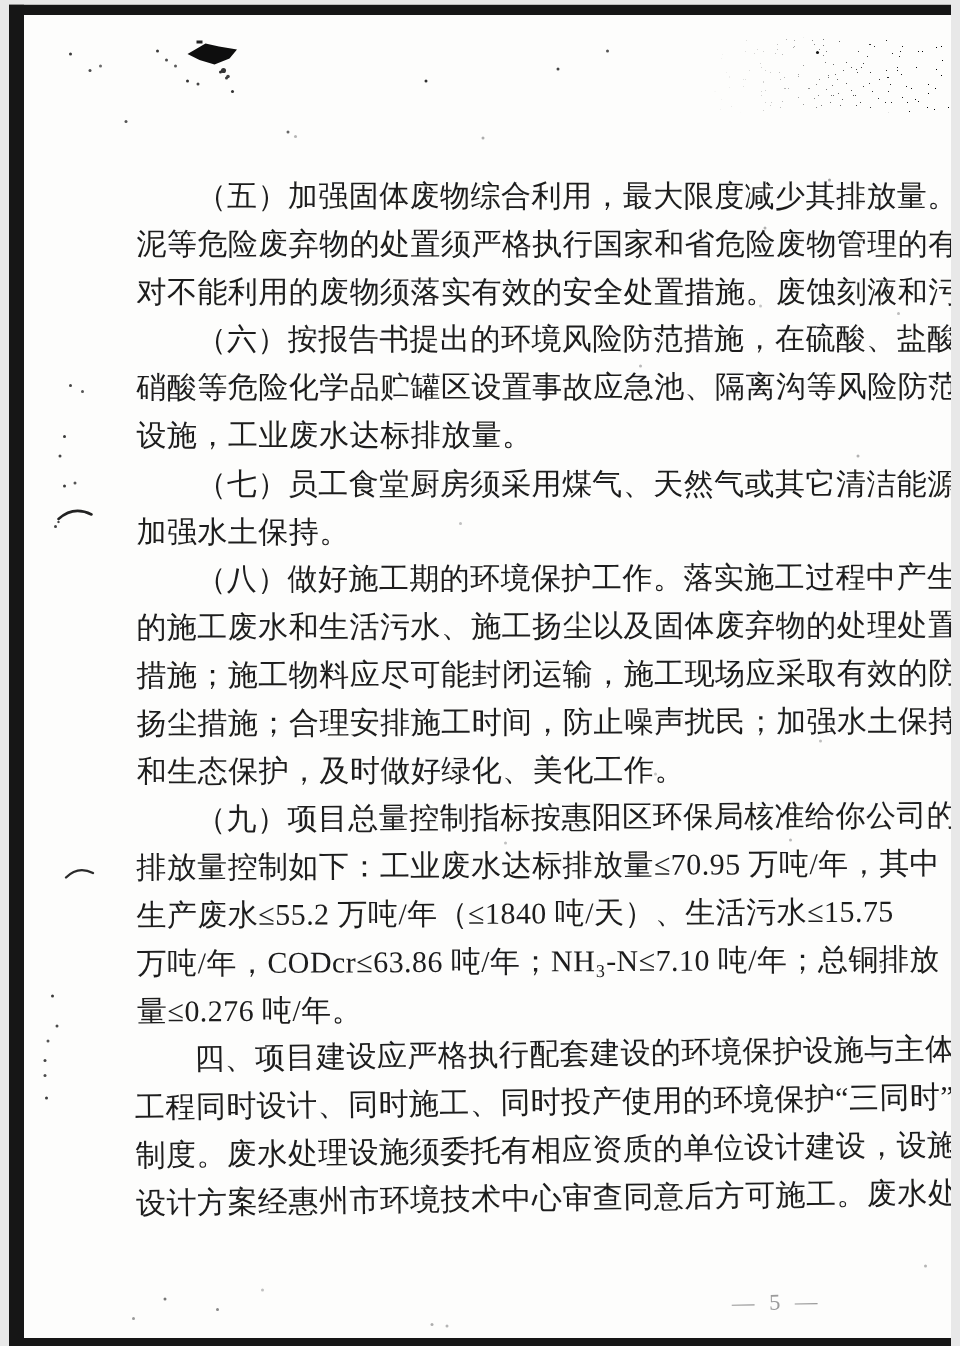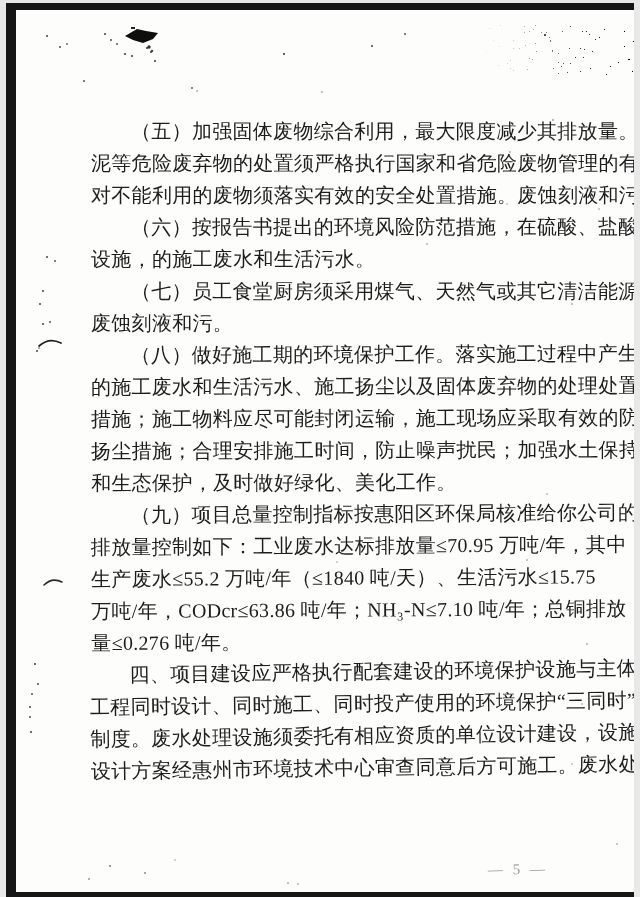--- a/index.html
+++ b/index.html
@@ -102,25 +102,26 @@
   <div class="specks-faint"></div>
 
   <div class="text-block">
       <div class="para">
         <div class="line first">（五）加强固体废物综合利用，最大限度减少其排放量。</div>
         <div class="line">泥等危险废弃物的处置须严格执行国家和省危险废物管理的有</div>
         <div class="line">对不能利用的废物须落实有效的安全处置措施。废蚀刻液和污</div>
       </div>
       <div class="para">
         <div class="line first">（六）按报告书提出的环境风险防范措施，在硫酸、盐酸、</div>
-        <div class="line">设施，的施工废水和生活污水。</div>
+        <div class="line">硝酸等危险化学品贮罐区设置事故应急池、隔离沟等风险防范</div>
+        <div class="line">设施，工业废水达标排放量。</div>
       </div>
       <div class="para">
         <div class="line first">（七）员工食堂厨房须采用煤气、天然气或其它清洁能源，</div>
-        <div class="line">废蚀刻液和污。</div>
+        <div class="line">加强水土保持。</div>
       </div>
       <div class="para">
         <div class="line first">（八）做好施工期的环境保护工作。落实施工过程中产生</div>
         <div class="line">的施工废水和生活污水、施工扬尘以及固体废弃物的处理处置</div>
         <div class="line">措施；施工物料应尽可能封闭运输，施工现场应采取有效的防</div>
         <div class="line">扬尘措施；合理安排施工时间，防止噪声扰民；加强水土保持</div>
         <div class="line">和生态保护，及时做好绿化、美化工作。</div>
       </div>
       <div class="para">
         <div class="line first">（九）项目总量控制指标按惠阳区环保局核准给你公司的</div>

